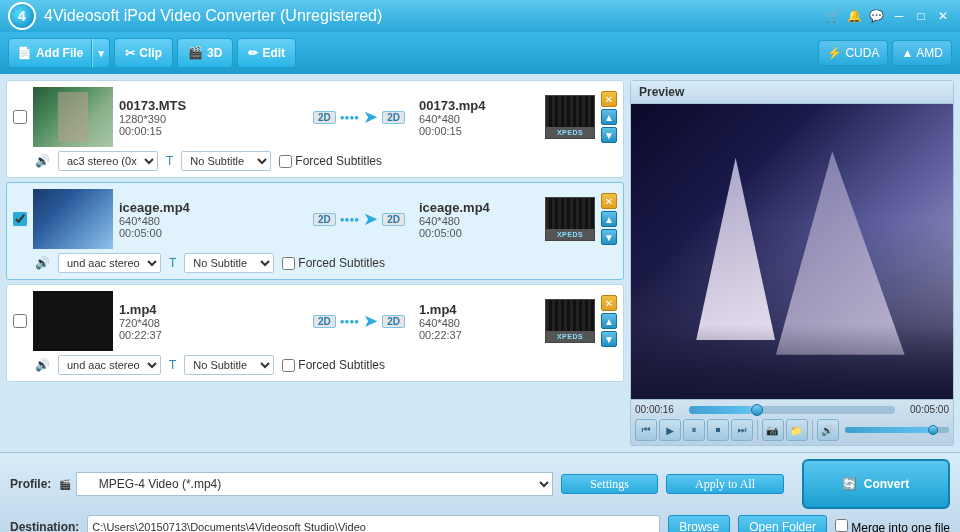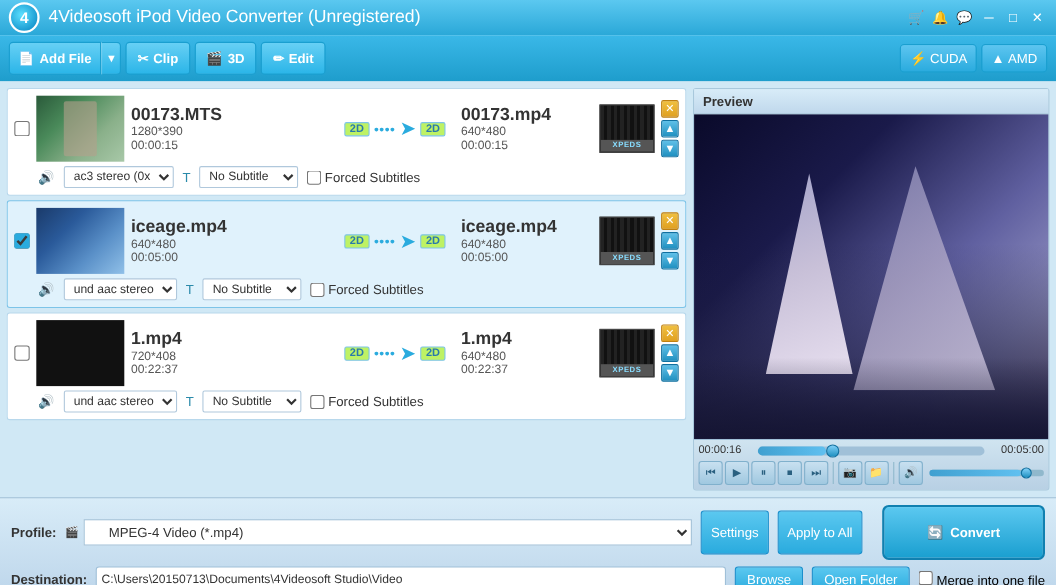--- a/index.html
+++ b/index.html
@@ -120,28 +120,28 @@
       display: flex;
       align-items: center;
       gap: 6px;
     }
     .file-checkbox {
       width: 14px; height: 14px;
       accent-color: #2aabde;
       cursor: pointer;
     }
     .file-info { flex: 1; }
-    .file-name { font-size: 16px; font-weight: bold; color: #333; }
+    .file-name { font-size: 13px; font-weight: bold; color: #333; }
     .file-details { font-size: 11px; color: #555; }
     .conversion-arrow {
       display: flex; align-items: center; gap: 4px;
       color: #2aabde; font-size: 11px; padding: 0 8px;
     }
     .conv-badge {
-      background: #bef264;
+      background: #e5e5e5;
       border: 1px solid #7dc4e8;
       border-radius: 2px;
       padding: 0 4px;
       font-size: 10px; color: #2a7aaa; font-weight: bold;
     }
     .arrow-icon { font-size: 18px; color: #2aabde; }
     .file-output { flex: 0 0 120px; }
     .side-controls {
       display: flex; flex-direction: column; gap: 2px;
       justify-content: center;
@@ -291,25 +291,25 @@
     #profile-label { font-size: 12px; color: #333; font-weight: bold; }
     #profile-select {
       flex: 1; height: 24px;
       border: 1px solid #a0c0d8;
       border-radius: 0;
       background: white;
       font-size: 12px; color: #333;
       padding: 0 18px; cursor: pointer;
     }
     #settings-btn, #apply-all-btn {
-      height: 40px; padding: 0 8px;
+      height: 20px; padding: 0 28px;
       background: linear-gradient(to bottom, #5bc8f0, #2aabde);
       border: 1px solid #1a8fcc;
       border-radius: 3px;
-      color: white; font-size: 12px; cursor: pointer;
+      color: white; font-size: 12px; cursor: pointer; font-family: Liberation Serif, serif;
     }
     #destination-row {
       display: flex; align-items: center; gap: 8px;
     }
     #dest-label { font-size: 12px; color: #333; font-weight: bold; }
     #dest-input {
       flex: 1; height: 24px;
       border: 1px solid #a0c0d8;
       border-radius: 3px;
       background: white;

